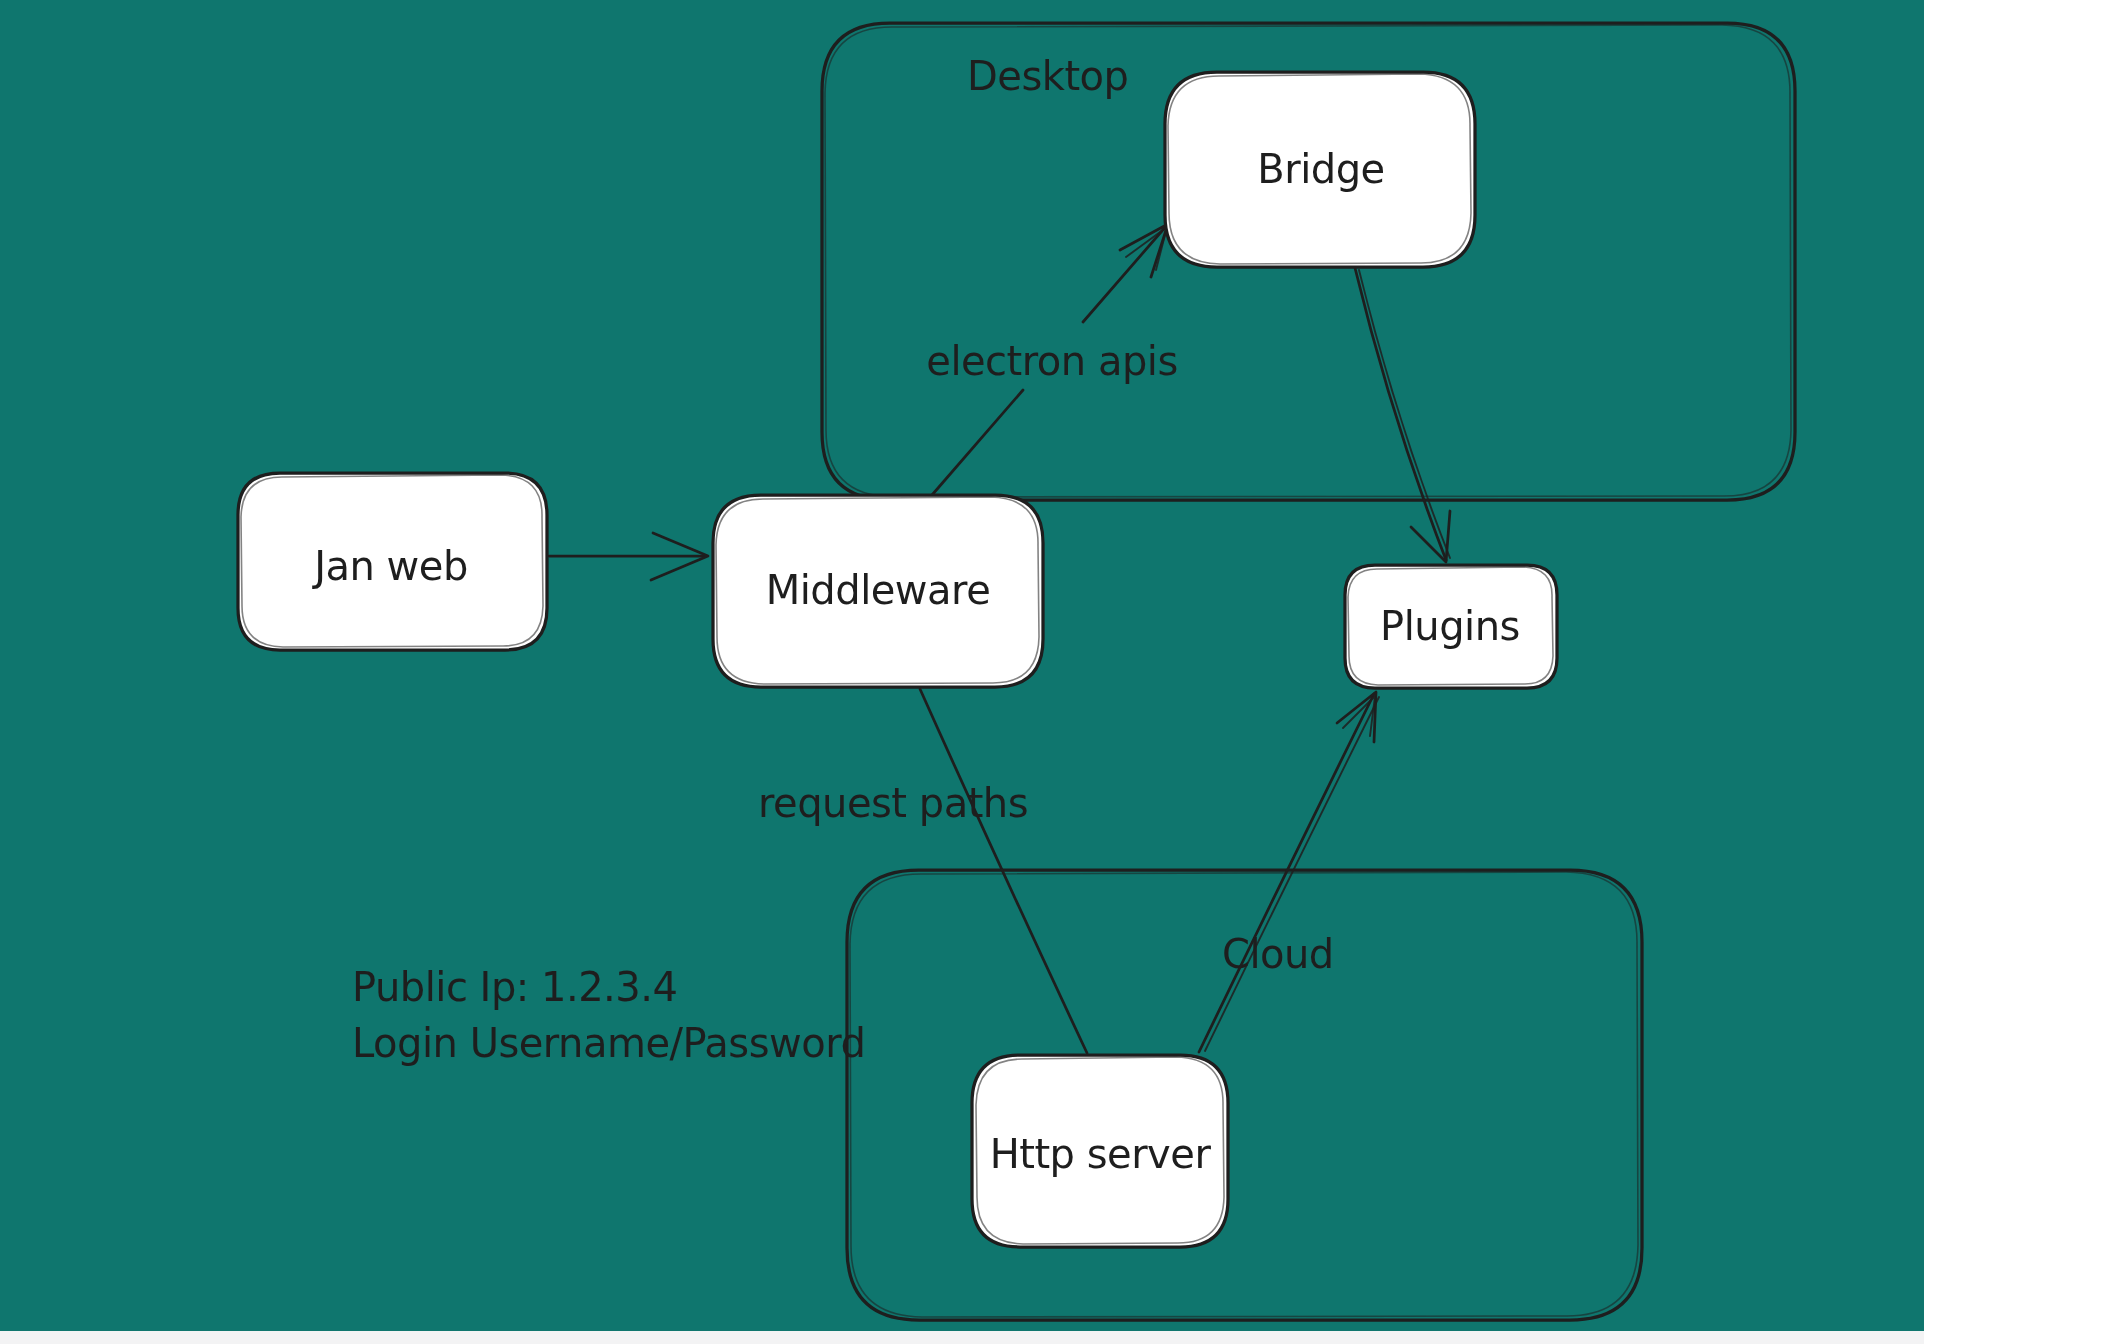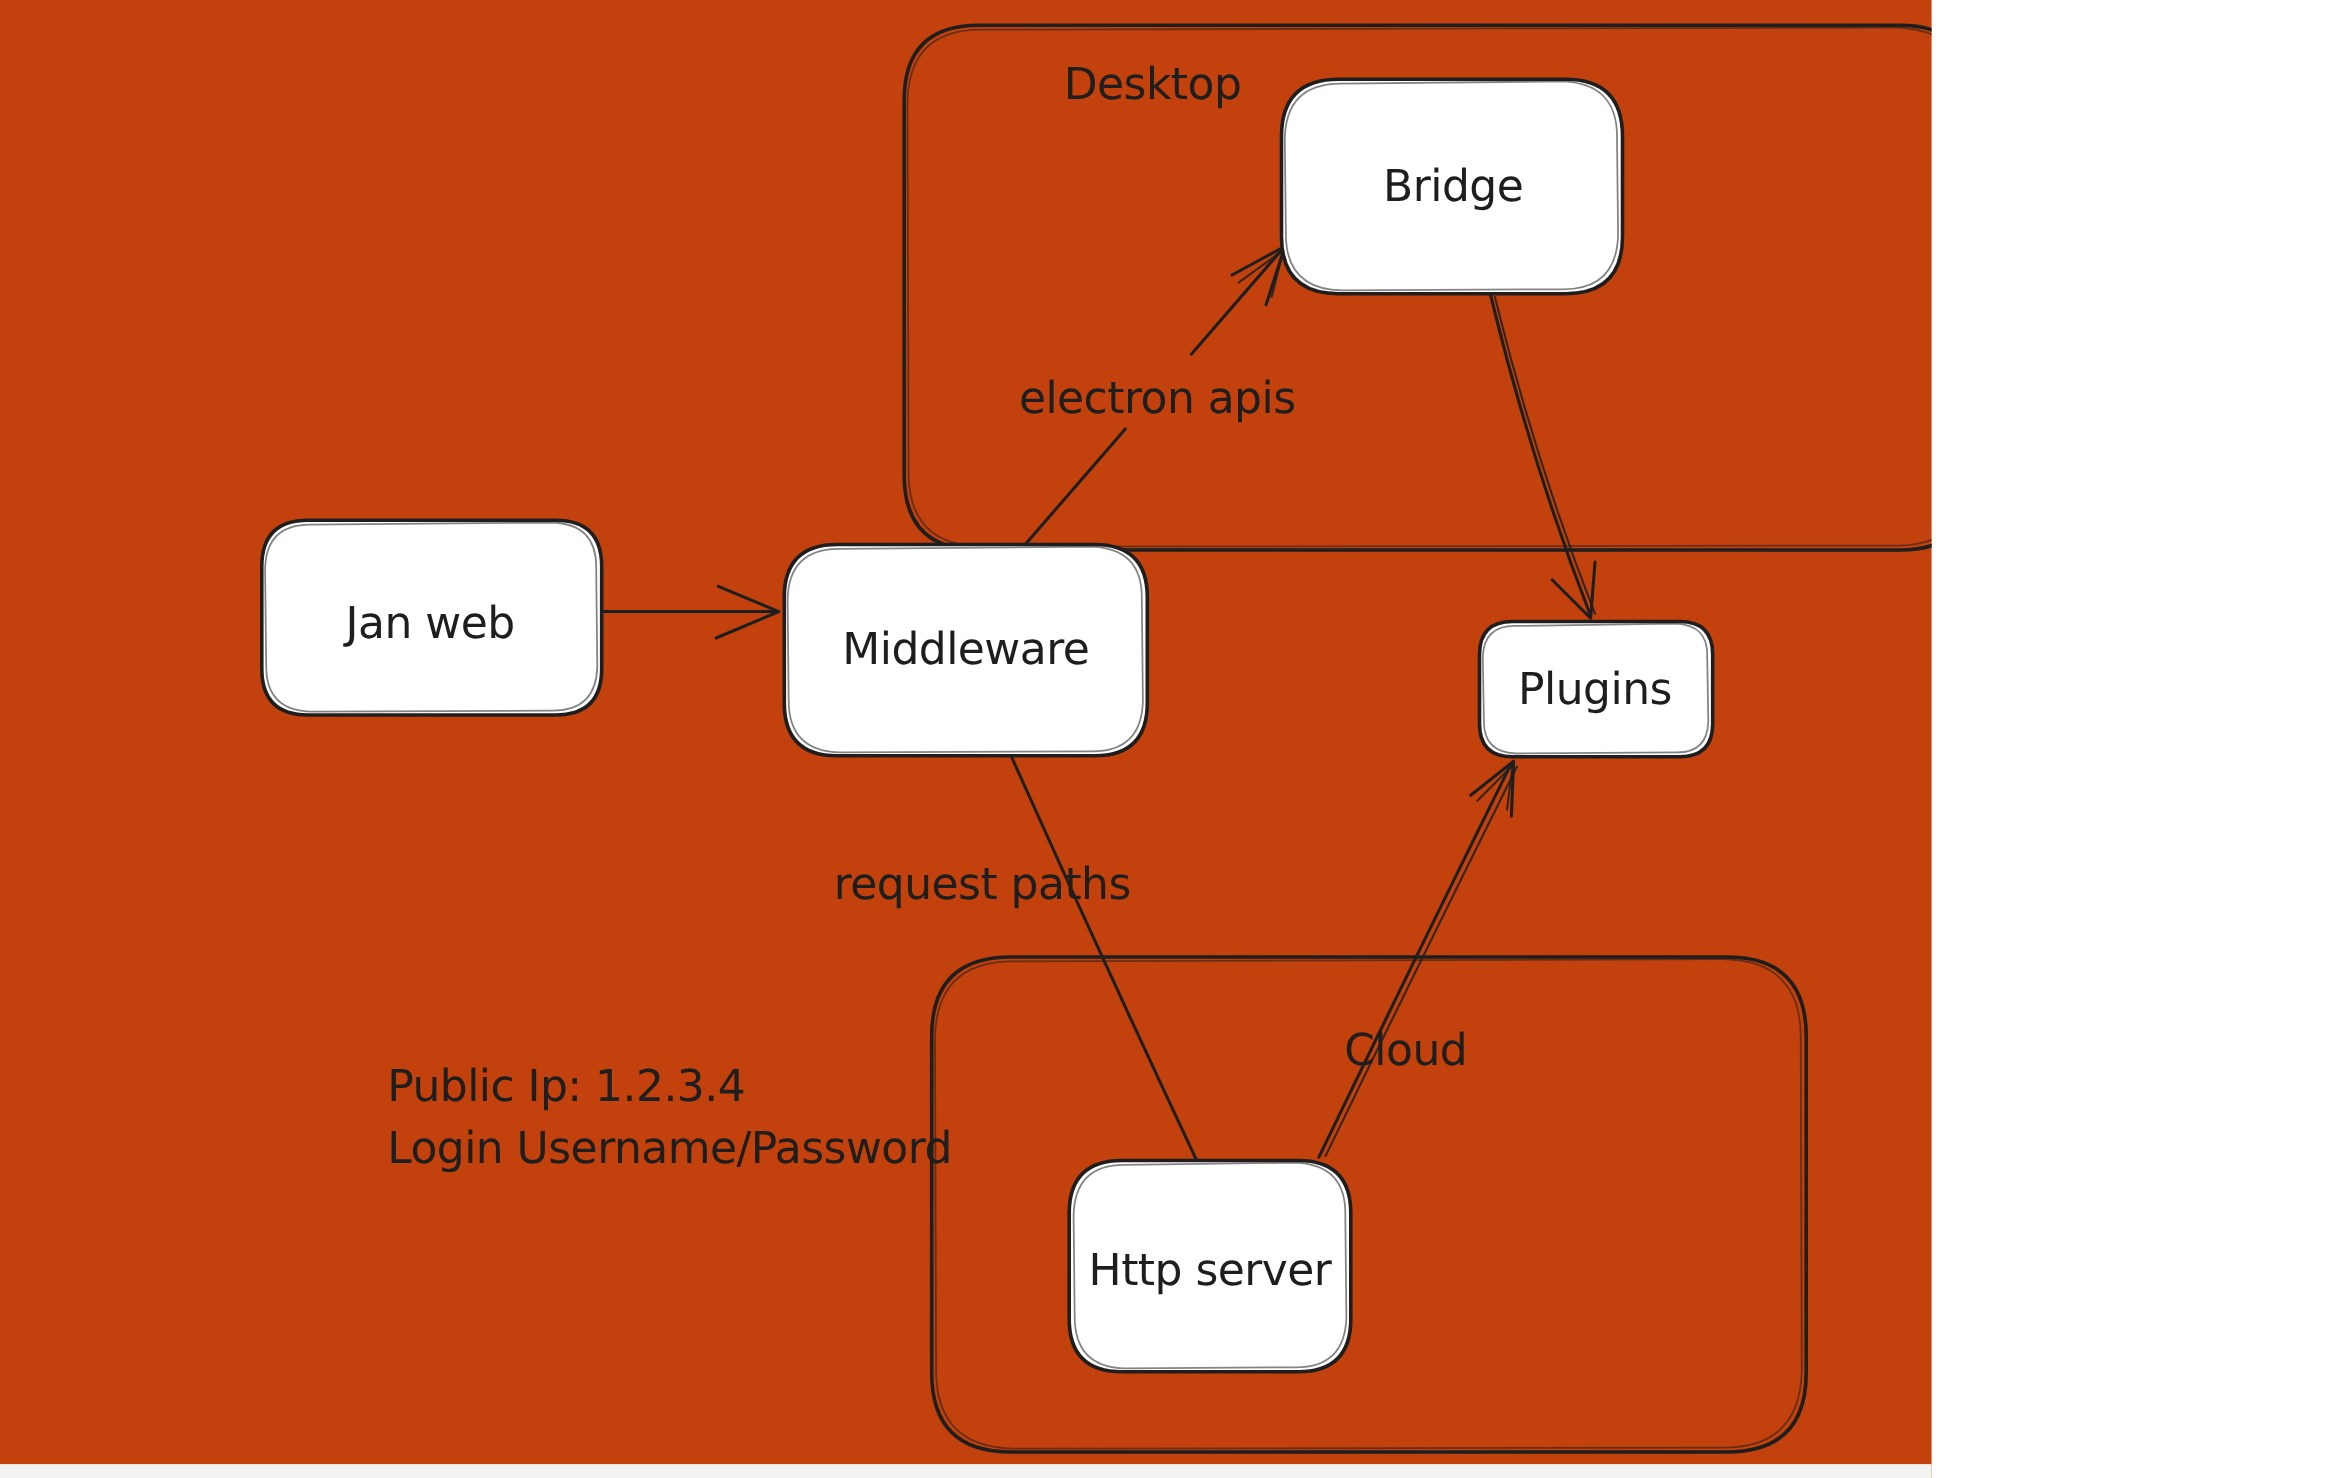--- a/index.html
+++ b/index.html
@@ -1,20 +1,20 @@
 <!DOCTYPE html>
 <html><head>
 <meta charset="utf-8">
 <style>
   html, body { margin: 0; padding: 0; background: #ffffff; }
   .stage {
     position: relative;
-    width: 1756px;
+    width: 1924px;
     height: 1344px;
-    background: #c2410c;
+    background: #0f766e;
     overflow: hidden;
     font-family: "DejaVu Sans", "Liberation Sans", sans-serif;
   }
   svg { display: block; }
   .shape {
     fill: #ffffff;
     stroke: #1e1e1e;
     stroke-width: 3.25;
     stroke-linecap: round;
     stroke-linejoin: round;

